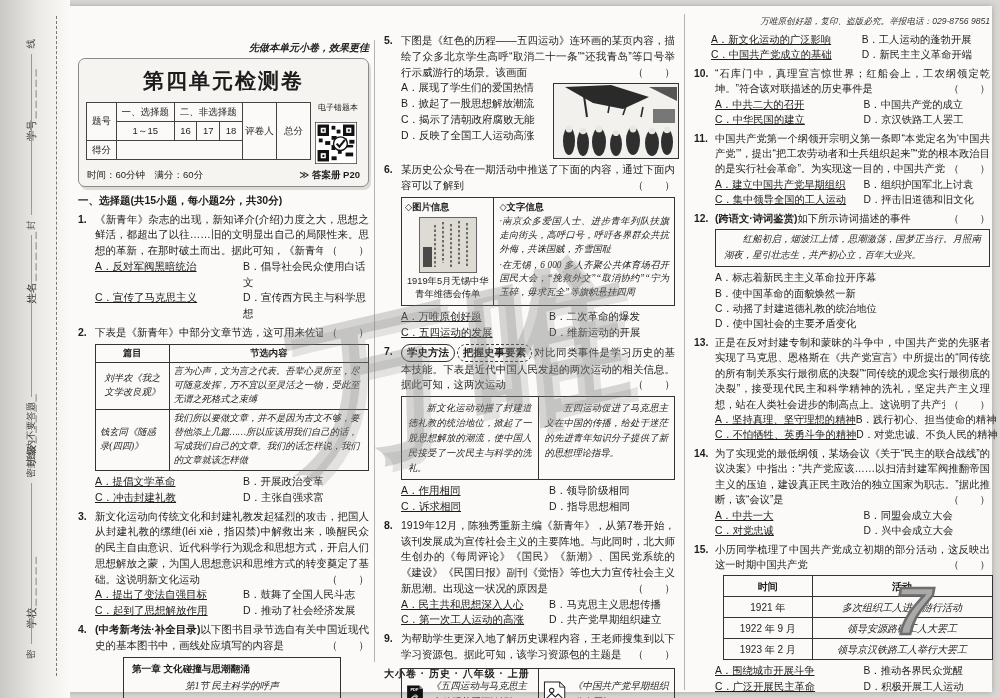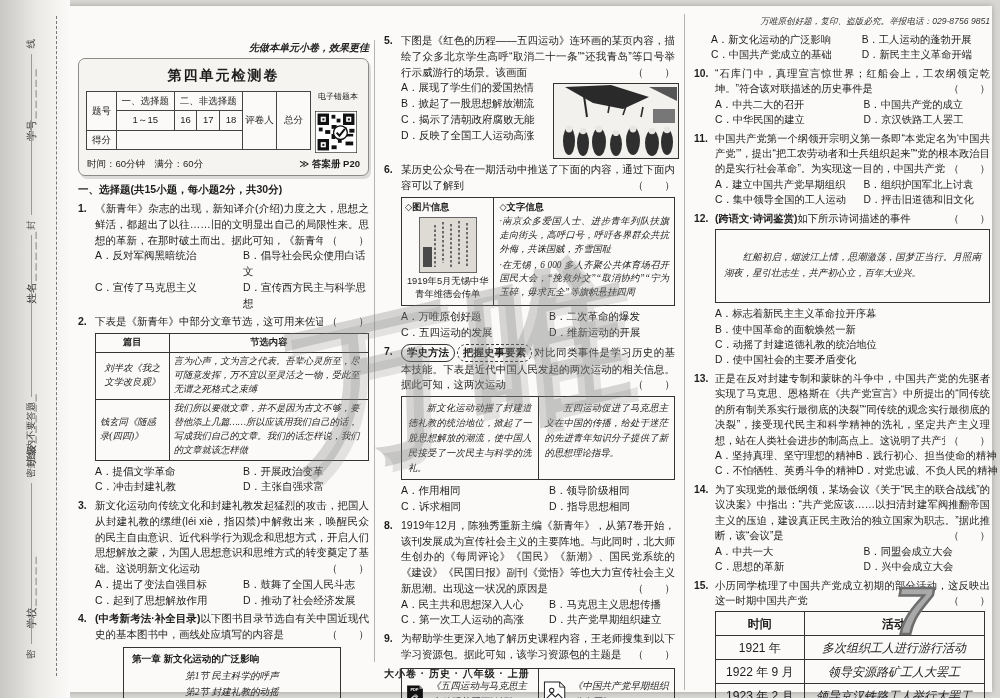--- a/index.html
+++ b/index.html
@@ -17,38 +17,38 @@
   .d2{left:684px;top:14px;height:676px;}
   
   .sealwrap{position:absolute;left:2px;top:10px;width:62px;height:676px;}
   .sealline{position:absolute;left:54px;top:6px;height:660px;width:0;border-left:1px dashed #777;}
   .seallabels{position:absolute;left:-295px;top:318px;width:650px;height:40px;transform:rotate(-90deg);display:flex;justify-content:space-around;align-items:center;font-size:10.5px;color:#333;white-space:nowrap;}
   .sealchars{position:absolute;left:-281px;top:332px;width:620px;height:14px;transform:rotate(-90deg);display:flex;justify-content:space-between;align-items:center;font-size:9.5px;color:#444;white-space:nowrap;}
   .sealchars .ln{flex:1;border-top:1px solid #999;margin:0 5px;height:0;}
   
   .note{font-style:italic;font-weight:bold;text-align:right;font-size:10px;color:#222;margin-bottom:3px;}
   .hbox{border:1.5px solid #8a8a88;border-radius:7px;background:#f5f4f1;box-shadow:2px 3px 0 rgba(0,0,0,.12);padding:5px 7px 4px;margin-bottom:6px;}
-  .htitle{text-align:center;font-size:14px;font-weight:bold;letter-spacing:2px;margin:1px 0 5px;}
+  .htitle{text-align:center;font-size:21px;font-weight:bold;letter-spacing:2px;margin:1px 0 5px;}
   .hrow{display:flex;align-items:flex-start;}
   table.htable{border-collapse:collapse;font-size:9.5px;flex:1;}
   table.htable td{border:1px solid #444;text-align:center;padding:2px 1px;height:17px;background:#fbfaf8;}
   td.wq{width:30px;} td.wg{width:34px;}
   .qrwrap{width:50px;text-align:center;padding-left:4px;}
   .qrlabel{font-size:8px;white-space:nowrap;margin-bottom:8px;color:#222;}
   .hbot{display:flex;justify-content:space-between;font-size:9.5px;margin-top:4px;padding:0 1px;}
   .hbot .ans{font-weight:bold;}
   .sect{font-weight:bold;margin:2px 0 3px;}
   
   .q{display:flex;margin-bottom:3px;}
   .qn{width:17px;font-weight:bold;flex:none;}
   .qb{flex:1;min-width:0;}
   .qt{position:relative;text-align:justify;}
   .paren{position:absolute;right:0;bottom:0;background:#fbfaf8;padding-left:4px;}
   .optrow{display:flex;}
-  .optrow span:first-child{flex:0 0 54%;}
+  .optrow span:first-child{flex:0 0 54%;text-decoration:underline;}
   .opt{display:block;}
   .tag{font-weight:bold;}
   
   table.xt{border-collapse:collapse;width:100%;margin:3px 0;font-size:9.3px;}
   table.xt td,table.xt th{border:1px solid #333;padding:2px 4px;vertical-align:middle;}
   table.xt th{font-weight:bold;text-align:center;}
   .script{font-style:italic;font-family:"Liberation Serif","DejaVu Serif",serif;}
   
   .tocbox{border:1.5px solid #333;width:218px;margin:4px auto;padding:3px 8px;font-size:9.6px;line-height:1.75;}
   .tocbox .ch{font-weight:bold;}
@@ -69,23 +69,23 @@
   .badge.dashed{border-style:dashed;}
   .q7t{display:flex;border:1px solid #333;margin:3px 0;font-size:9.3px;}
   .q7t>div{flex:1;padding:4px 6px;text-align:justify;text-indent:2em;line-height:1.6;}
   .q7t>div:first-child{border-right:1px solid #333;}
   
   .resbox{display:flex;border:1.5px solid #333;margin:5px 0 4px;}
   .rescell{flex:1;display:flex;align-items:center;justify-content:center;padding:7px 4px;gap:7px;}
   .rescell:first-child{border-right:1px solid #333;}
   .restitle{font-size:9.6px;line-height:1.6;max-width:110px;}
   
-  .poembox{border:1px solid #333;padding:20px 8px;margin:3px 0;font-size:9.4px;text-align:justify;text-indent:2em;line-height:1.7;}
-  
-  table.q15t{border-collapse:collapse;width:98%;margin:3px 0;font-size:12px;}
+  .poembox{border:1px solid #333;padding:2px 8px;margin:3px 0;font-size:9.4px;text-align:justify;text-indent:2em;line-height:1.7;}
+  
+  table.q15t{border-collapse:collapse;width:98%;margin:3px 8px;font-size:10px;}
   table.q15t td,table.q15t th{border:1px solid #333;text-align:center;padding:2.5px 2px;}
   table.q15t th{font-weight:bold;}
   table.q15t td.act{font-style:italic;font-family:"Liberation Serif","DejaVu Serif",serif;}
   
   .footer{position:absolute;left:384px;top:667px;width:291px;text-align:left;font-size:10px;font-weight:bold;letter-spacing:1px;color:#222;}
   .notice{font-style:italic;font-size:8.6px;text-align:right;color:#333;margin-bottom:4px;white-space:nowrap;}
   .watermark{position:absolute;left:285px;top:255px;font-size:165px;font-weight:900;color:rgba(125,125,125,.30);transform:rotate(-13deg) skewX(-8deg);letter-spacing:18px;text-shadow:7px 7px 0 rgba(140,140,140,.22);pointer-events:none;z-index:5;font-family:"Liberation Sans",sans-serif;}
   .pagenum{position:absolute;left:895px;top:578px;font-size:66px;font-weight:900;font-style:italic;color:#a9a9a9;-webkit-text-stroke:2.5px #6d6d6d;z-index:6;line-height:1;}
   svg{display:block;}
 </style>
@@ -250,21 +250,21 @@
             <span>D．推动了社会经济发展</span>
           </div>
       </div>
     </div>
 
     <div class="q">
       <span class="qn">4.</span>
       <div class="qb">
         <p class="qt"><span class="tag">(中考新考法·补全目录)</span><span>以下图书目录节选自有关中国近现代史的基本图书中，画线处应填写的内容是</span><span class="paren">（　　）</span></p>
         <div class="tocbox">
-          <div class="ch">第一章 新文化运动的广泛影响</div>
+          <div class="ch">第一章 文化碰撞与思潮翻涌</div>
           <div class="sec">第1节 民主科学的呼声</div>
           <div class="sec">第2节 封建礼教的动摇</div>
 
         </div>
 
       </div>
     </div>
   </div>
 
   <div class="col col2">
@@ -491,21 +491,21 @@
 
     <div class="q">
       <span class="qn" style="width:21px">14.</span>
       <div class="qb">
         <p class="qt"><span>为了实现党的最低纲领，某场会议《关于“民主的联合战线”的议决案》中指出：“共产党应该……以扫清封建军阀推翻帝国主义的压迫，建设真正民主政治的独立国家为职志。”据此推断，该“会议”是</span><span class="paren">（　　）</span></p>
         <div class="optrow">
             <span>A．中共一大</span>
             <span>B．同盟会成立大会</span>
           </div>
         <div class="optrow">
-            <span>C．思想的革新</span>
+            <span>C．对党忠诚</span>
             <span>D．兴中会成立大会</span>
           </div>
       </div>
     </div>
 
     <div class="q">
       <span class="qn" style="width:21px">15.</span>
       <div class="qb">
         <p class="qt"><span>小历同学梳理了中国共产党成立初期的部分活动，这反映出这一时期中国共产党</span><span class="paren">（　　）</span></p>
         <table class="q15t">

